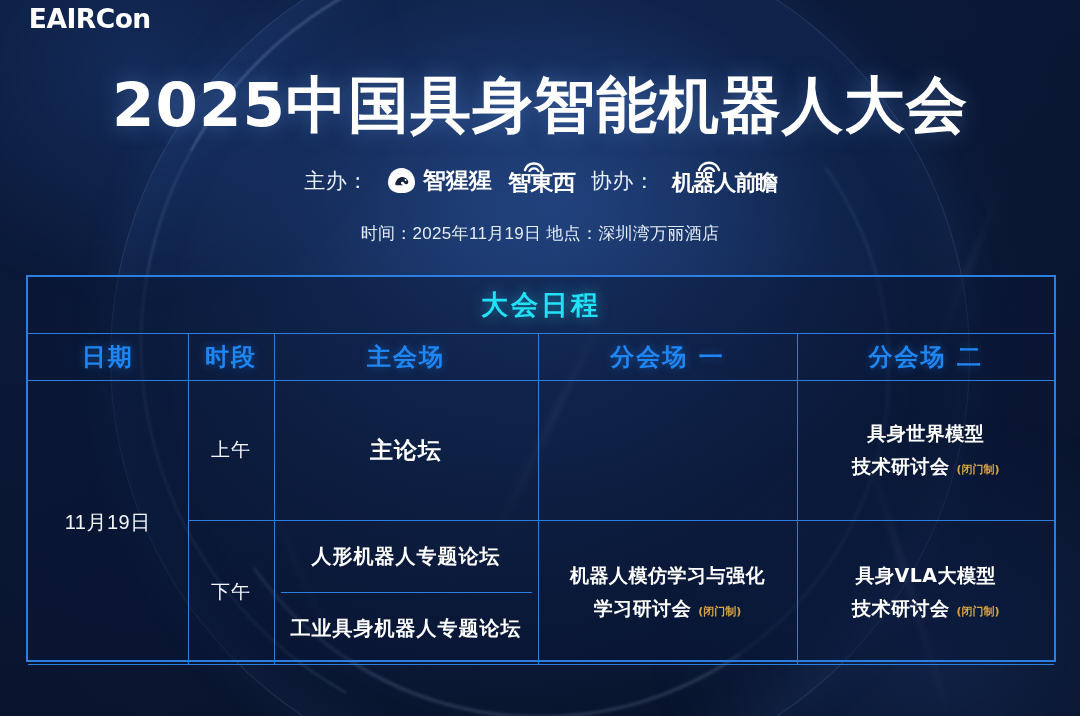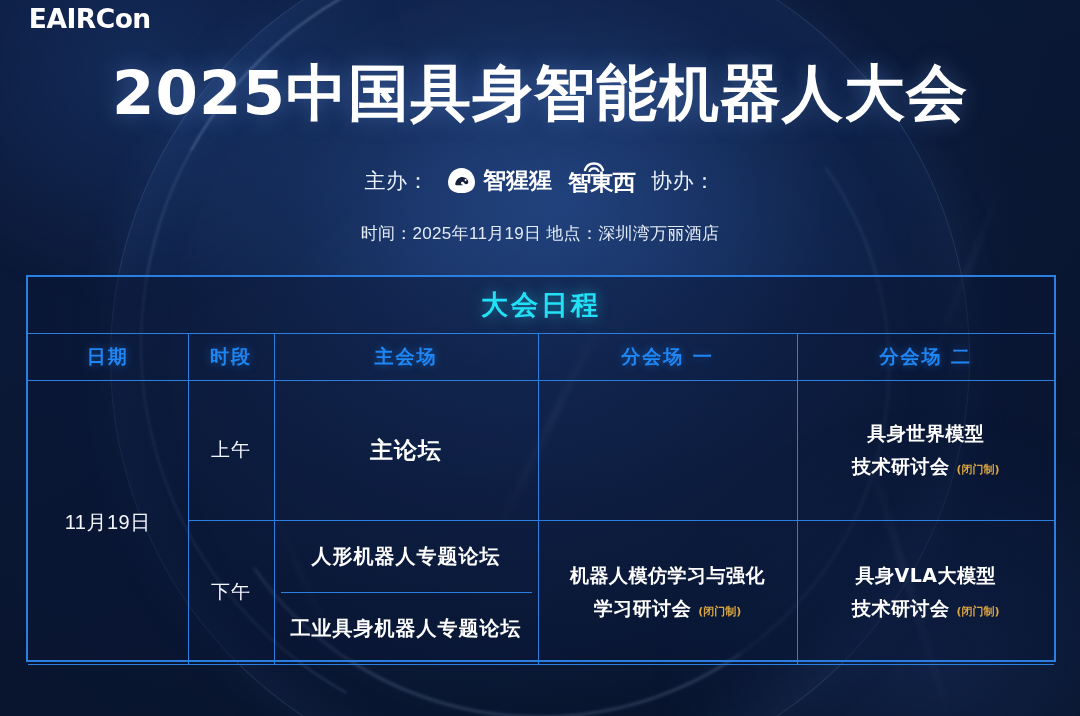--- a/index.html
+++ b/index.html
@@ -89,21 +89,21 @@
     font-family:"DejaVu Sans", sans-serif;
     font-weight:700;
     font-size:26px;
     letter-spacing:-0.5px;
     color:#ffffff;
     transform:scaleX(1.02);
   }
 
   
   #title {
-    position:absolute; left:0; right:0; top:62px;
+    position:absolute; left:0; right:0; top:74px;
     text-align:center;
     font-family:"DejaVu Sans", sans-serif;
     font-weight:700;
     font-size:61px;
     line-height:1;
     letter-spacing:1px;
     color:#ffffff;
     text-shadow:0 0 22px rgba(120,175,255,0.35);
     white-space:nowrap;
   }
@@ -179,21 +179,21 @@
     font-size:27px;
     color:#22e0f5;
     letter-spacing:3px;
     text-shadow:0 0 14px rgba(34,224,245,0.5);
     border-top:0 !important; border-left:0 !important; border-right:0 !important;
   }
   .col-head {
     height:47px;
     font-family:"DejaVu Sans", sans-serif;
     font-weight:700;
-    font-size:19px;
+    font-size:24px;
     color:#1f86f5;
     letter-spacing:2px;
     text-shadow:0 0 10px rgba(31,134,245,0.45);
   }
   .cell-date {
     font-size:20px; font-weight:400; color:#f2f6fd; letter-spacing:.5px;
   }
   .cell-slot {
     font-size:19px; font-weight:400; color:#f2f6fd; letter-spacing:1px;
   }
@@ -267,20 +267,27 @@
     <span class="org-logo org-logo-zdx">
       <svg class="wifi-arc" style="left:13px; top:-2px;" width="22" height="11" viewBox="0 0 22 11">
         <path d="M2 9 A9.5 9.5 0 0 1 20 9" fill="none" stroke="#ffffff" stroke-width="2.4" stroke-linecap="round"></path>
         <path d="M6.5 10.2 A5 5 0 0 1 15.5 10.2" fill="none" stroke="#ffffff" stroke-width="2.2" stroke-linecap="round"></path>
       </svg>
       <span class="org-name-zdx">智東西</span>
     </span>
 
     <span class="org-label">协办：</span>
 
+    <span class="org-logo org-logo-jqr">
+      <svg class="wifi-arc" style="left:24px; top:-3px;" width="24" height="12" viewBox="0 0 24 12">
+        <path d="M2 10 A10.5 10.5 0 0 1 22 10" fill="none" stroke="#ffffff" stroke-width="2.5" stroke-linecap="round"></path>
+        <path d="M7 11.2 A5.5 5.5 0 0 1 17 11.2" fill="none" stroke="#ffffff" stroke-width="2.3" stroke-linecap="round"></path>
+      </svg>
+      <span class="org-name-jqr">机器人前瞻</span>
+    </span>
 
   </div>
 
   <div id="meta">时间：2025年11月19日  地点：深圳湾万丽酒店</div>
 
   <div id="schedule">
     <table>
       <colgroup>
         <col style="width:160px">
         <col style="width:86px">

